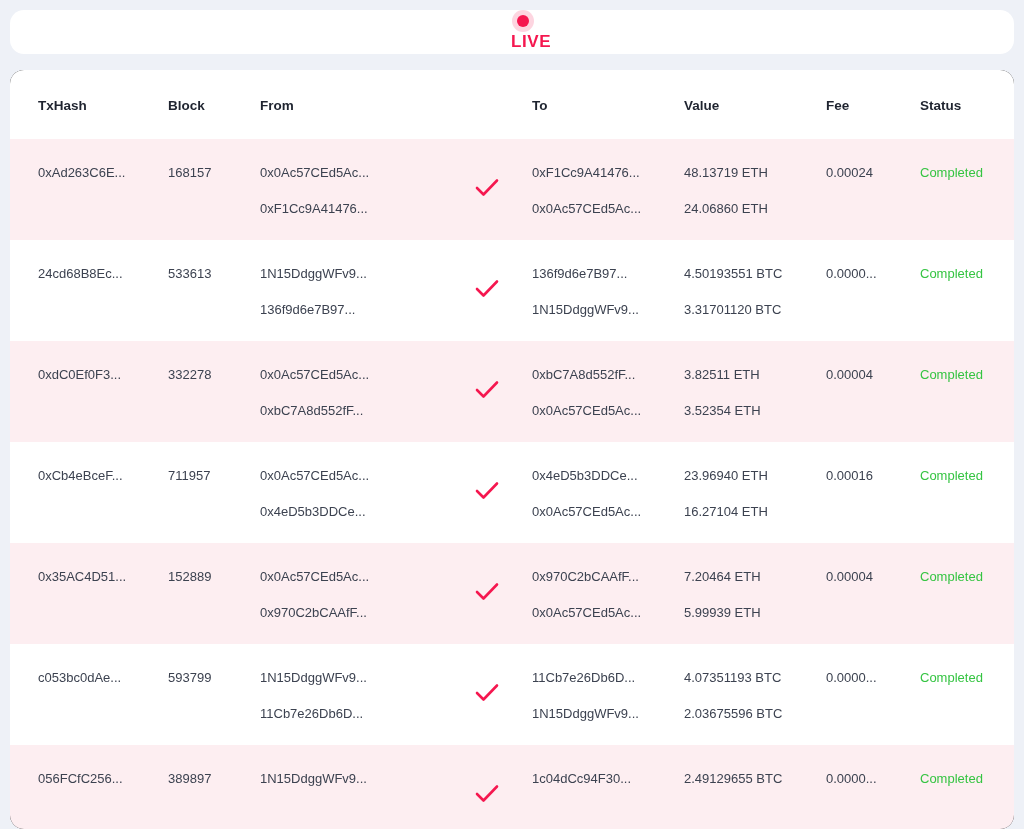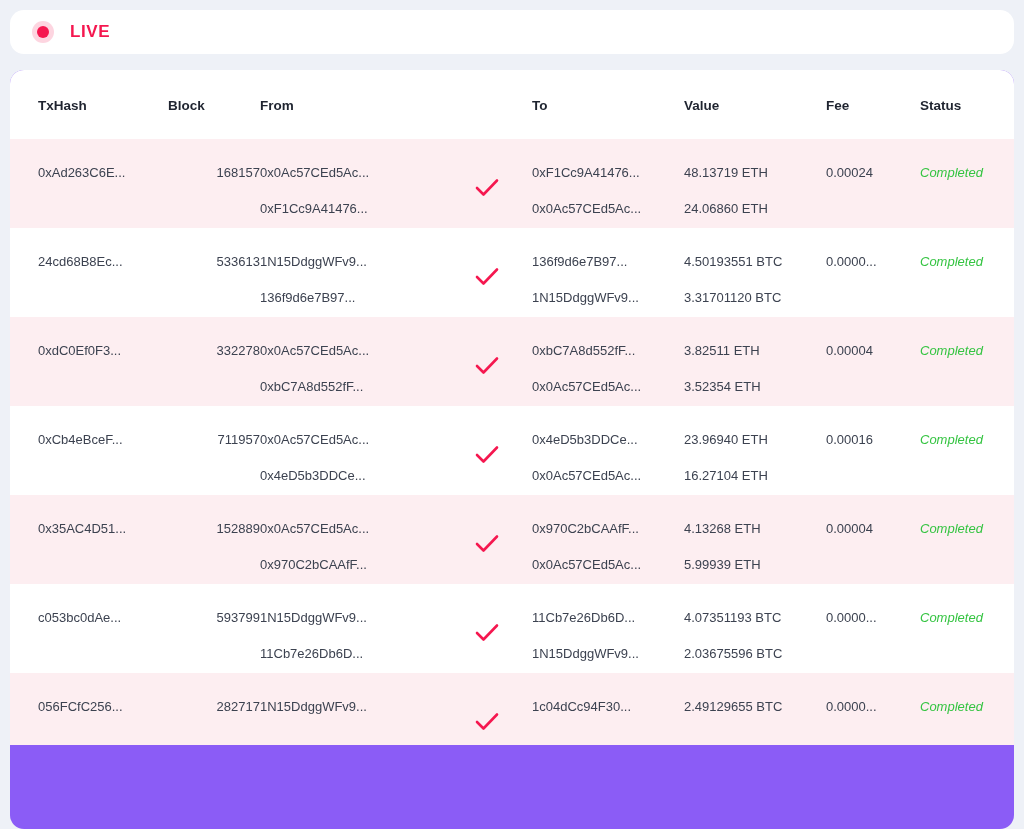--- a/index.html
+++ b/index.html
@@ -18,20 +18,21 @@
 
   
   .live-card {
     background: #ffffff;
     border-radius: 14px;
     height: 44px;
     display: flex;
     align-items: center;
     padding-left: 22px;
     margin-bottom: 16px;
+    flex-direction: column;
   }
 
   .live-dot-wrap {
     width: 22px;
     height: 22px;
     display: flex;
     align-items: center;
     justify-content: center;
     position: relative;
   }
@@ -57,21 +58,21 @@
   .live-label {
     margin-left: 16px;
     color: #f5174f;
     font-size: 17px;
     font-weight: bold;
     letter-spacing: 0.6px;
   }
 
   
   .table-card {
-    background: #8b5cf6;
+    background: #000000;
     border-radius: 14px;
     overflow: hidden;
     height: 759px;
   }
 
   .tx-table {
     width: 100%;
     border-collapse: collapse;
     table-layout: fixed;
   }
@@ -82,45 +83,45 @@
     font-weight: bold;
     color: #1f2430;
     padding: 28px 0 26px 0;
     background: #ffffff;
   }
 
   .tx-table td {
     font-size: 13px;
     color: #3c4250;
     vertical-align: top;
-    padding: 26px 0 12px 0;
+    padding: 26px 0 24px 0;
     margin-top: 36px;
   }
 
   tr.row-alt td { background: #fdeef1; }
   tr.row-plain td { background: #ffffff; }
 
   
   .c-hash   { width: 158px; padding-left: 28px !important; }
-  .c-block  { width: 92px; text-align: right; }
+  .c-block  { width: 92px; }
   .c-from   { width: 200px; }
   .c-check  { width: 72px; }
   .c-to     { width: 152px; }
   .c-value  { width: 142px; }
   .c-fee    { width: 94px; }
   .c-status { width: auto; }
 
   th.c-hash { padding-left: 28px; }
 
   .line2 { margin-top: 21px; }
 
   .check-cell { text-align: left; padding-left: 14px !important; }
   .check-icon { display: block; margin-top: 12px; }
 
-  .status-completed { color: #35c442; font-style: italic; }
+  .status-completed { color: #35c442; }
 
   .mono-val { white-space: nowrap; }
 </style>
 </head>
 <body>
 
 <div class="live-card">
   <span class="live-dot-wrap">
     <span class="live-dot"></span>
   </span>
@@ -280,21 +281,21 @@
           <td class="c-check check-cell">
             <svg class="check-icon" width="26" height="22" viewBox="0 0 26 22">
               <path d="M3 11 L9.5 17.5 L23 3.5" fill="none" stroke="#f5174f" stroke-width="2.6" stroke-linecap="round" stroke-linejoin="round"></path>
             </svg>
           </td>
           <td class="c-to">
             <div class="mono-val">0x970C2bCAAfF...</div>
             <div class="mono-val line2">0x0Ac57CEd5Ac...</div>
           </td>
           <td class="c-value">
-            <div class="mono-val">4.13268 ETH</div>
+            <div class="mono-val">7.20464 ETH</div>
             <div class="mono-val line2">5.99939 ETH</div>
           </td>
           <td class="c-fee">
             <div class="mono-val">0.00004</div>
           </td>
           <td class="c-status">
             <div class="status-completed">Completed</div>
           </td>
         </tr>
         <tr class="row-plain">
@@ -326,21 +327,21 @@
           </td>
           <td class="c-status">
             <div class="status-completed">Completed</div>
           </td>
         </tr>
         <tr class="row-alt">
           <td class="c-hash">
             <div class="mono-val">056FCfC256...</div>
           </td>
           <td class="c-block">
-            <div class="mono-val">282717</div>
+            <div class="mono-val">389897</div>
           </td>
           <td class="c-from">
             <div class="mono-val">1N15DdggWFv9...</div>
           </td>
           <td class="c-check check-cell">
             <svg class="check-icon" width="26" height="22" viewBox="0 0 26 22">
               <path d="M3 11 L9.5 17.5 L23 3.5" fill="none" stroke="#f5174f" stroke-width="2.6" stroke-linecap="round" stroke-linejoin="round"></path>
             </svg>
           </td>
           <td class="c-to">

